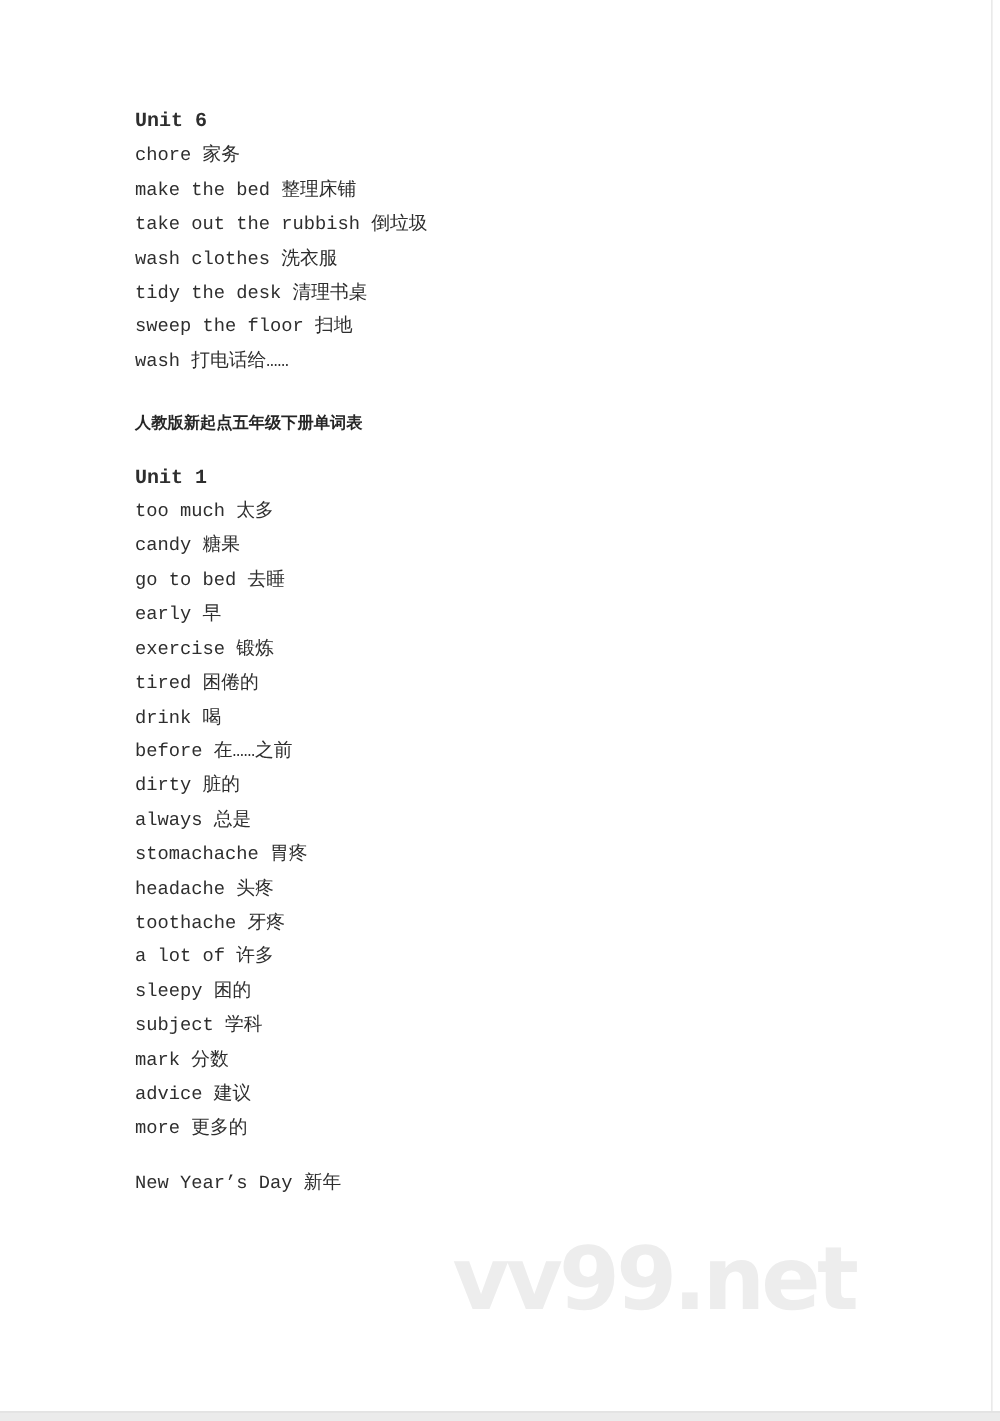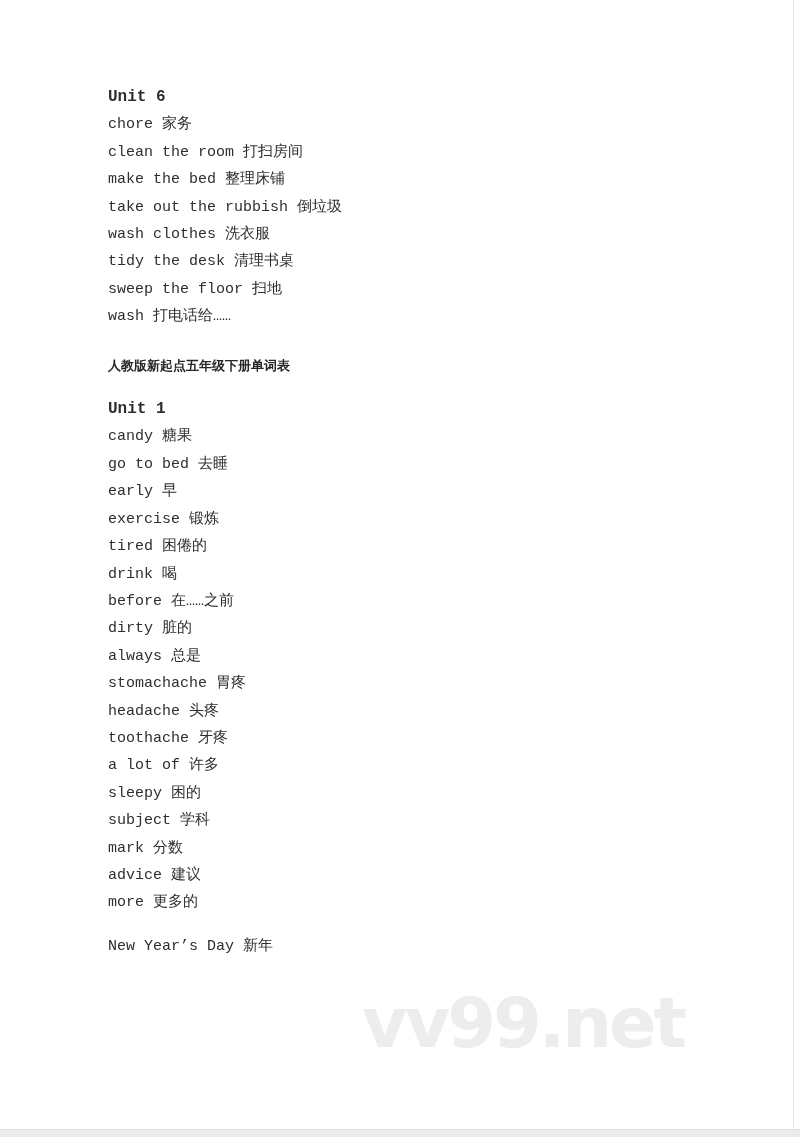--- a/index.html
+++ b/index.html
@@ -74,31 +74,31 @@
   }
 </style>
 </head>
 <body>
 
 <div class="viewport">
   <div class="content" id="doc-root">
       <div class="section">
         <div class="line unit-title">Unit 6</div>
         <div class="line entry"><span class="en">chore</span><span class="zh">家务</span></div>
-        <div class="line entry"><span class="en">clean the room</span><span class="zh">打扫房间</span></div>
         <div class="line entry"><span class="en">make the bed</span><span class="zh">整理床铺</span></div>
         <div class="line entry"><span class="en">take out the rubbish</span><span class="zh">倒垃圾</span></div>
         <div class="line entry"><span class="en">wash clothes</span><span class="zh">洗衣服</span></div>
         <div class="line entry"><span class="en">tidy the desk</span><span class="zh">清理书桌</span></div>
         <div class="line entry"><span class="en">sweep the floor</span><span class="zh">扫地</span></div>
         <div class="line entry"><span class="en">wash</span><span class="zh">打电话给……</span></div>
       </div>
       <div class="line book-heading">人教版新起点五年级下册单词表</div>
       <div class="section">
         <div class="line unit-title">Unit 1</div>
+        <div class="line entry"><span class="en">too much</span><span class="zh">太多</span></div>
         <div class="line entry"><span class="en">candy</span><span class="zh">糖果</span></div>
         <div class="line entry"><span class="en">go to bed</span><span class="zh">去睡</span></div>
         <div class="line entry"><span class="en">early</span><span class="zh">早</span></div>
         <div class="line entry"><span class="en">exercise</span><span class="zh">锻炼</span></div>
         <div class="line entry"><span class="en">tired</span><span class="zh">困倦的</span></div>
         <div class="line entry"><span class="en">drink</span><span class="zh">喝</span></div>
         <div class="line entry"><span class="en">before</span><span class="zh">在……之前</span></div>
         <div class="line entry"><span class="en">dirty</span><span class="zh">脏的</span></div>
         <div class="line entry"><span class="en">always</span><span class="zh">总是</span></div>
         <div class="line entry"><span class="en">stomachache</span><span class="zh">胃疼</span></div>

